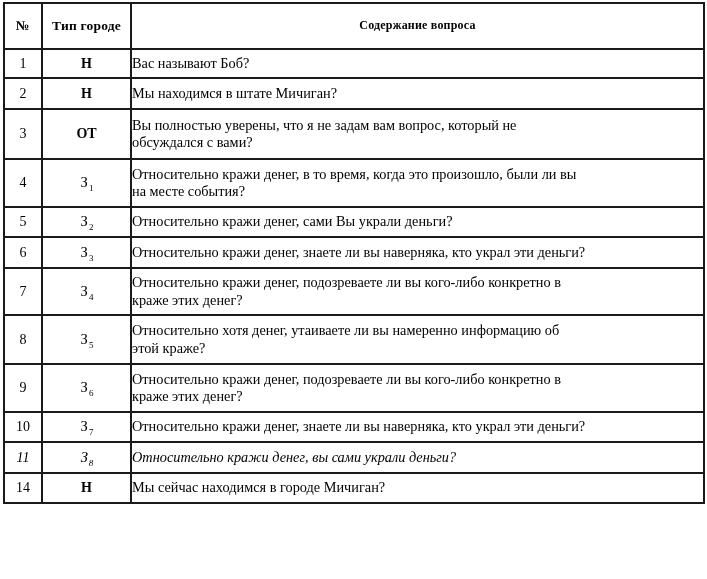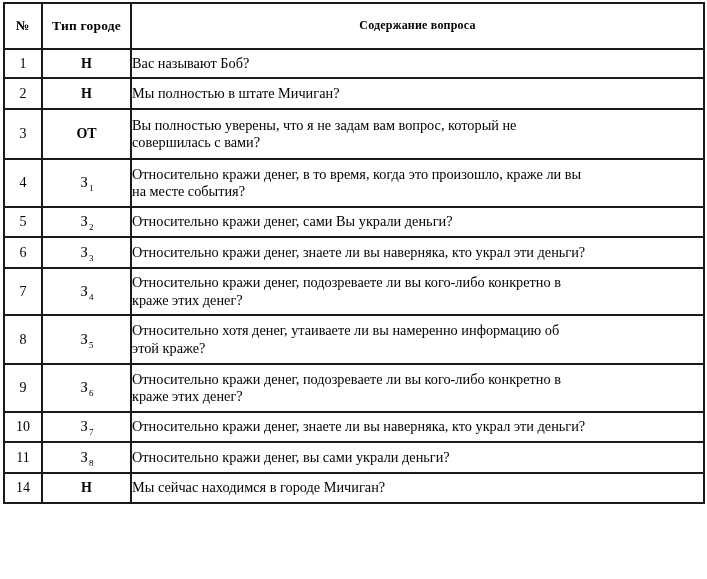--- a/index.html
+++ b/index.html
@@ -88,21 +88,21 @@
   tr.r1  td { height: 27px; }
   tr.r2  td { height: 29px; }
   tr.r3  td { height: 48px; }
   tr.r4  td { height: 46px; }
   tr.r5  td { height: 28px; }
   tr.r6  td { height: 29px; }
   tr.r7  td { height: 45px; }
   tr.r8  td { height: 47px; }
   tr.r9  td { height: 46px; }
   tr.r10 td { height: 28px; border-radius: 8px; }
-  tr.r11 td { height: 29px; }
+  tr.r11 td { height: 29px; font-style: italic; }
   tr.r12 td { height: 47px; }
   tr.r13 td { height: 45px; }
   tr.r14 td { height: 28px; }
 </style>
 </head>
 <body>
 
 <div class="page">
   <table class="qtable">
     <colgroup>
@@ -131,42 +131,42 @@
           <span class="line">Вас называют Боб?</span>
         </td>
       </tr>
 
       <tr class="r2">
         <td class="num-cell">2</td>
         <td class="type-cell bold">
           <span>Н</span><sub></sub>
         </td>
         <td class="body-cell">
-          <span class="line">Мы полностью в штате Мичиган?</span>
+          <span class="line">Мы находимся в штате Мичиган?</span>
         </td>
       </tr>
 
       <tr class="r3">
         <td class="num-cell">3</td>
         <td class="type-cell bold">
           <span>ОТ</span><sub></sub>
         </td>
         <td class="body-cell">
           <span class="line">Вы полностью уверены, что я не задам вам вопрос, который не</span>
-          <span class="line">совершилась с вами?</span>
+          <span class="line">обсуждался с вами?</span>
         </td>
       </tr>
 
       <tr class="r4">
         <td class="num-cell">4</td>
         <td class="type-cell">
           <span>З</span><sub>1</sub>
         </td>
         <td class="body-cell">
-          <span class="line">Относительно кражи денег, в то время, когда это произошло, краже ли вы</span>
+          <span class="line">Относительно кражи денег, в то время, когда это произошло, были ли вы</span>
           <span class="line">на месте события?</span>
         </td>
       </tr>
 
       <tr class="r5">
         <td class="num-cell">5</td>
         <td class="type-cell">
           <span>З</span><sub>2</sub>
         </td>
         <td class="body-cell">

